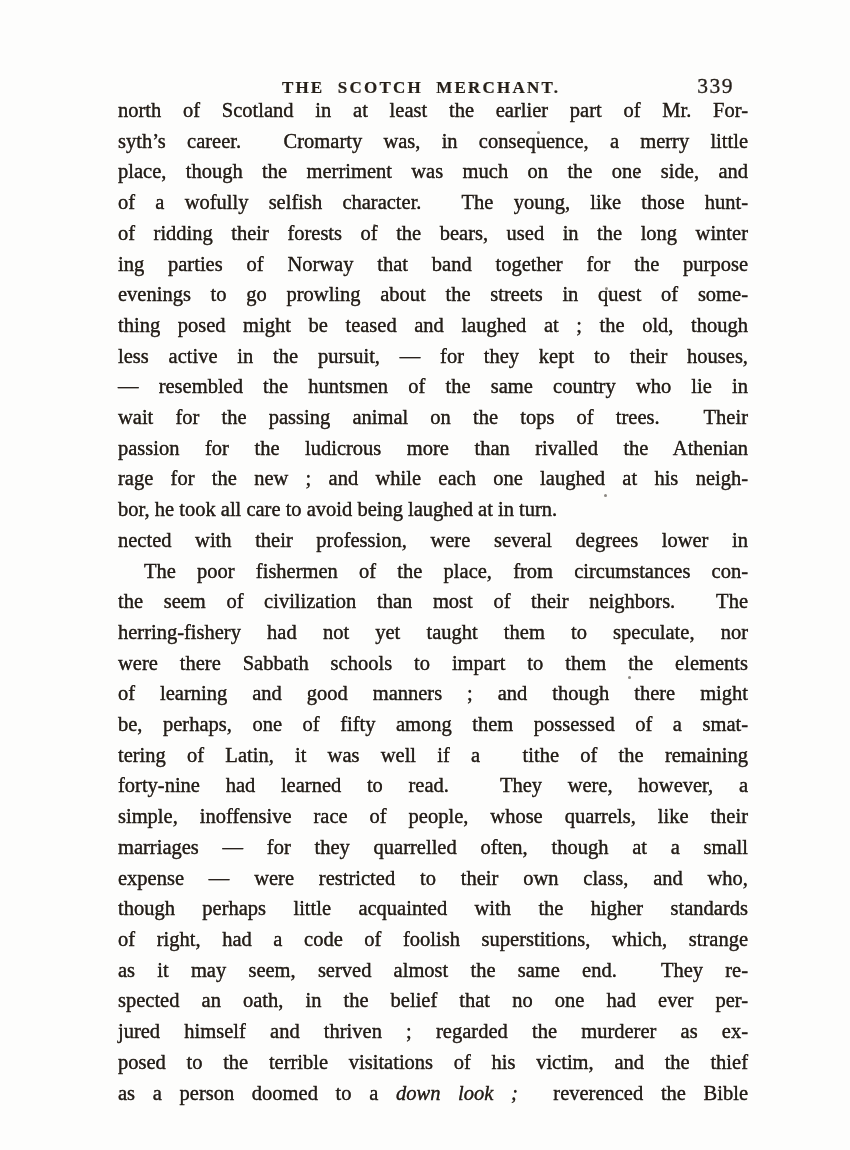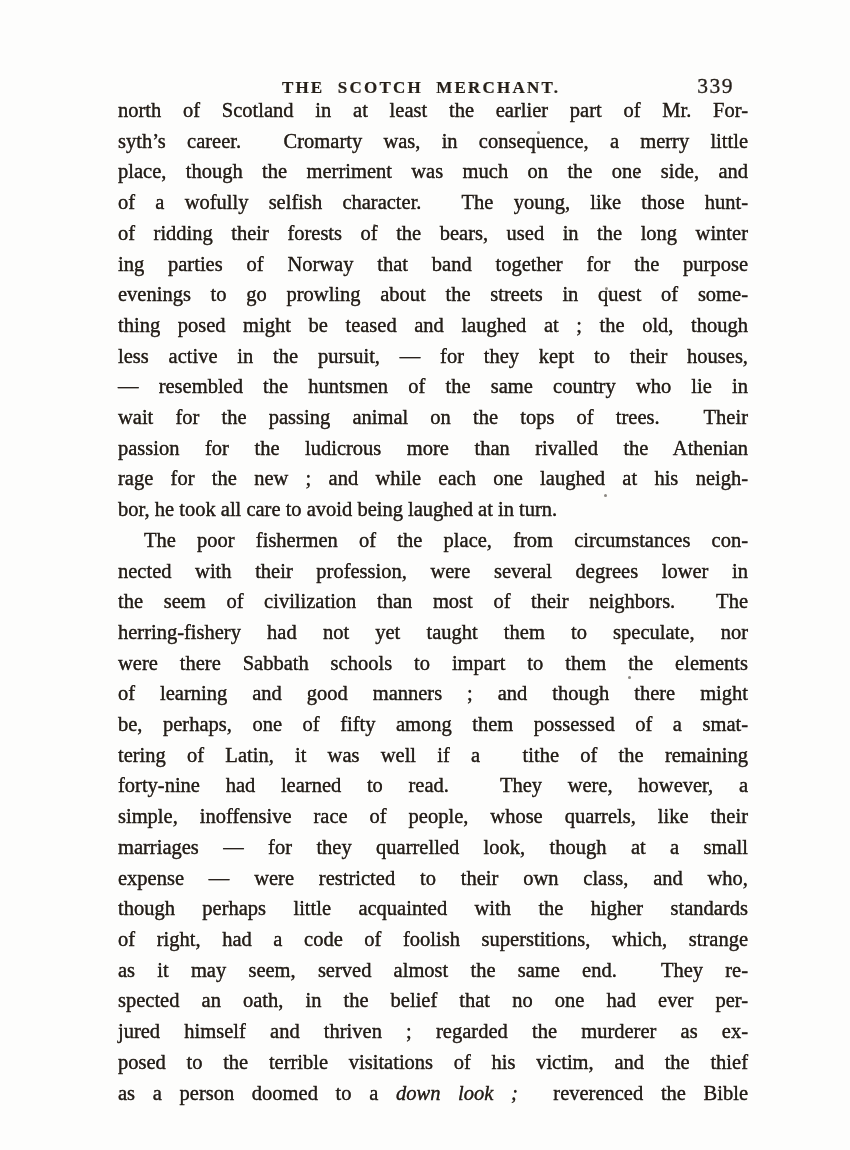--- a/index.html
+++ b/index.html
@@ -77,31 +77,31 @@
         <div class="line"><span>evenings to go prowling about the streets in quest of some-</span></div>
         <div class="line"><span>thing posed might be teased and laughed at ; the old, though</span></div>
         <div class="line"><span>less active in the pursuit, — for they kept to their houses,</span></div>
         <div class="line"><span>— resembled the huntsmen of the same country who lie in</span></div>
         <div class="line"><span>wait for the passing animal on the tops of trees.  Their</span></div>
         <div class="line"><span>passion for the ludicrous more than rivalled the Athenian</span></div>
         <div class="line"><span>rage for the new ; and while each one laughed at his neigh-</span></div>
         <div class="line no-justify"><span>bor, he took all care to avoid being laughed at in turn.</span></div>
       </div>
       <div class="paragraph">
+        <div class="line"><span>nected with their profession, were several degrees lower in</span></div>
         <div class="line indent"><span>The poor fishermen of the place, from circumstances con-</span></div>
-        <div class="line"><span>nected with their profession, were several degrees lower in</span></div>
         <div class="line"><span>the seem of civilization than most of their neighbors.  The</span></div>
         <div class="line"><span>herring-fishery had not yet taught them to speculate, nor</span></div>
         <div class="line"><span>were there Sabbath schools to impart to them the elements</span></div>
         <div class="line"><span>of learning and good manners ; and though there might</span></div>
         <div class="line"><span>be, perhaps, one of fifty among them possessed of a smat-</span></div>
         <div class="line"><span>tering of Latin, it was well if a  tithe of the remaining</span></div>
         <div class="line"><span>forty-nine had learned to read.  They were, however, a</span></div>
         <div class="line"><span>simple, inoffensive race of people, whose quarrels, like their</span></div>
-        <div class="line"><span>marriages — for they quarrelled look, though at a small</span></div>
+        <div class="line"><span>marriages — for they quarrelled often, though at a small</span></div>
         <div class="line"><span>expense — were restricted to their own class, and who,</span></div>
         <div class="line"><span>though perhaps little acquainted with the higher standards</span></div>
         <div class="line"><span>of right, had a code of foolish superstitions, which, strange</span></div>
         <div class="line"><span>as it may seem, served almost the same end.  They re-</span></div>
         <div class="line"><span>spected an oath, in the belief that no one had ever per-</span></div>
         <div class="line"><span>jured himself and thriven ; regarded the murderer as ex-</span></div>
         <div class="line"><span>posed to the terrible visitations of his victim, and the thief</span></div>
         <div class="line"><span>as a person doomed to a </span><em>down look ;</em><span>  reverenced the Bible</span></div>
       </div>
     </div>

